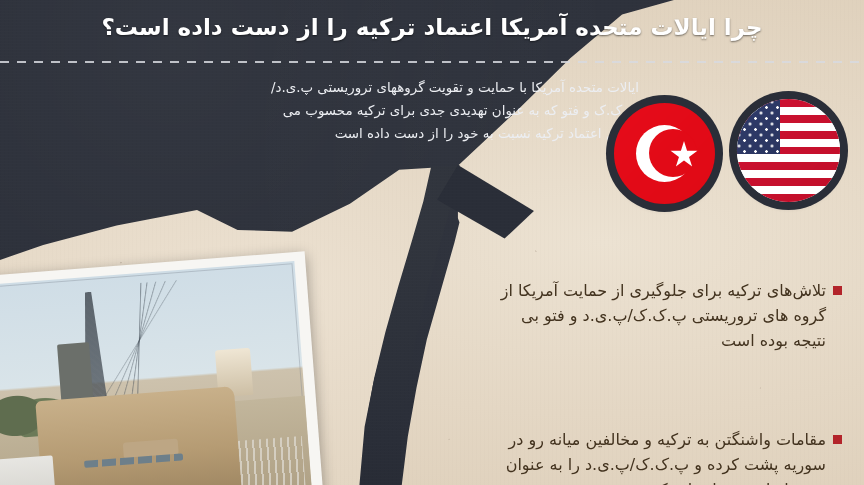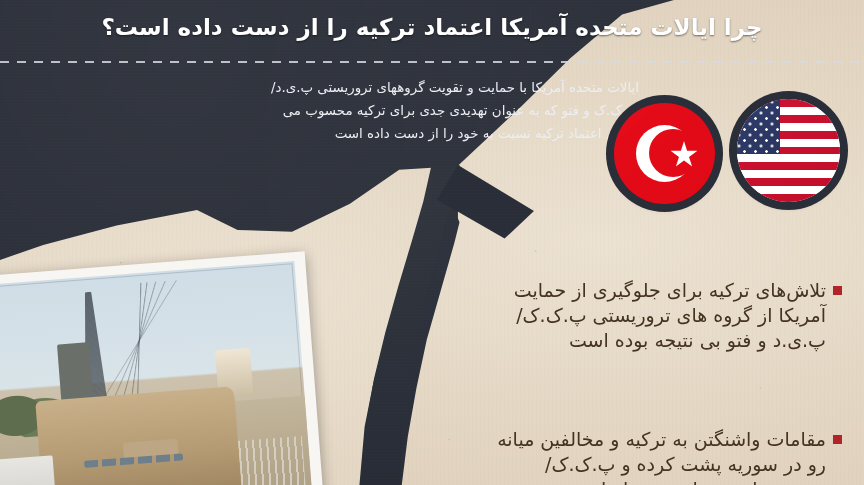--- a/index.html
+++ b/index.html
@@ -212,21 +212,21 @@
   }
 
   
   .bullets{position:absolute;right:0;top:278px;width:864px;}
   .b1{position:absolute;right:22px;top:0;width:348px;}
   .b2{position:absolute;right:22px;top:125px;width:348px;margin-top:24px;}
   .sq{
     position:absolute;right:0;top:8px;width:9px;height:9px;background:#b3242a;
   }
   .btext{
-    color:#43331f;font-size:19px;line-height:25px;text-align:right;
+    color:#43331f;font-size:16px;line-height:25px;text-align:right;
     padding-right:16px;
   }
 </style>
 </head>
 <body>
 
 <div id="poster">
 
   <div class="dark-bg"></div>
 

